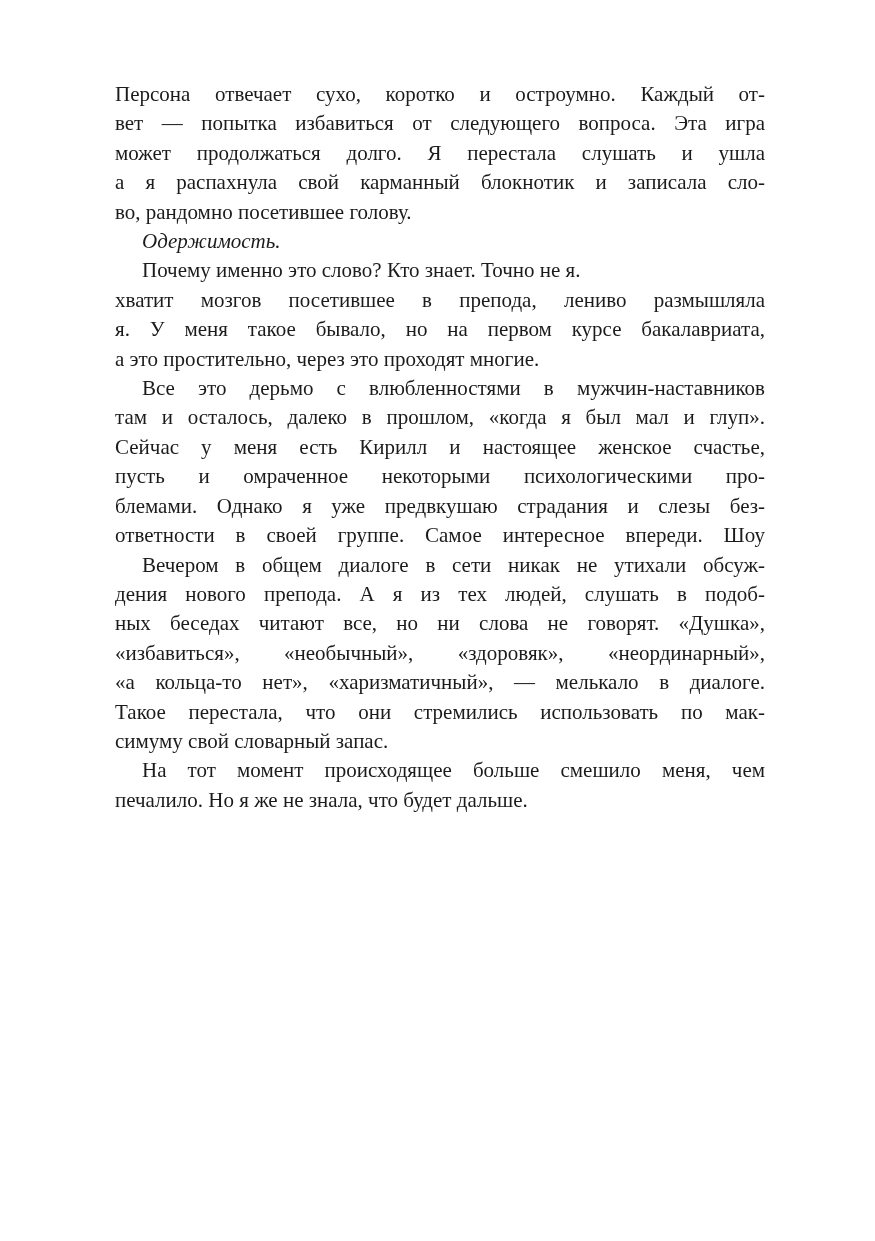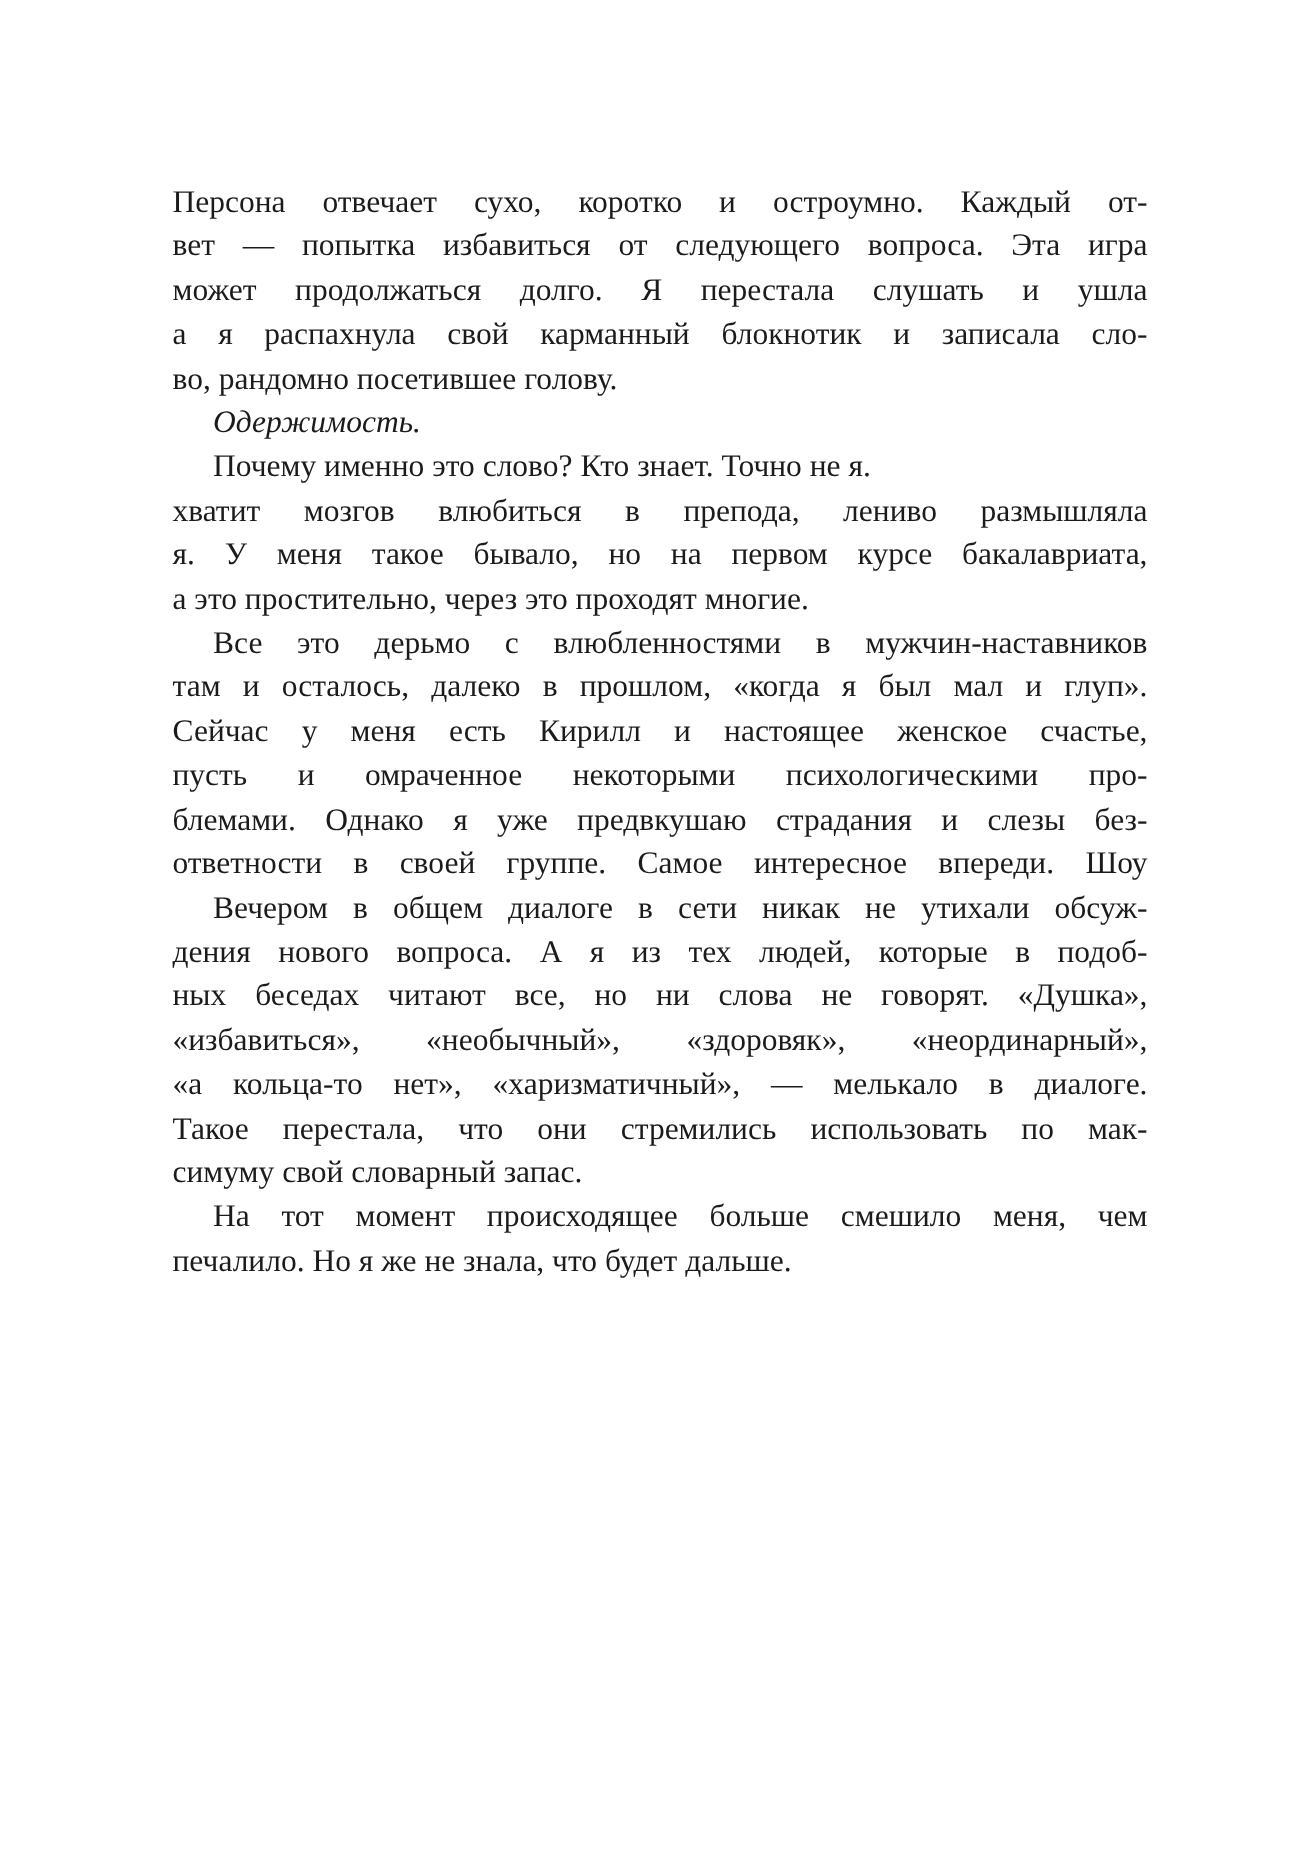--- a/index.html
+++ b/index.html
@@ -31,50 +31,50 @@
     text-align-last: justify;
     white-space: normal;
   }
   .line.last { text-align-last: left; }
   .line.indent { text-indent: 27px; }
 </style>
 </head>
 <body style="background: rgb(255, 255, 255);">
 
 <div class="page">
-  <div class="text-block" style="color: rgb(27, 27, 27); margin-top: 40px;">
+  <div class="text-block" style="color: rgb(27, 27, 27);">
       <div class="paragraph">
         <div class="line">Персона отвечает сухо, коротко и остроумно. Каждый от-</div>
         <div class="line">вет — попытка избавиться от следующего вопроса. Эта игра</div>
         <div class="line">может продолжаться долго. Я перестала слушать и ушла</div>
         <div class="line">а я распахнула свой карманный блокнотик и записала сло-</div>
         <div class="line last">во, рандомно посетившее голову.</div>
       </div>
       <div class="paragraph italic">
         <div class="line indent last">Одержимость.</div>
       </div>
       <div class="paragraph">
         <div class="line indent last">Почему именно это слово? Кто знает. Точно не я.</div>
       </div>
       <div class="paragraph">
-        <div class="line">хватит мозгов влюбиться в препода, лениво размышляла</div>
+        <div class="line">хватит мозгов посетившее в препода, лениво размышляла</div>
         <div class="line">я. У меня такое бывало, но на первом курсе бакалавриата,</div>
         <div class="line last">а это простительно, через это проходят многие.</div>
       </div>
       <div class="paragraph">
         <div class="line indent">Все это дерьмо с влюбленностями в мужчин-наставников</div>
         <div class="line">там и осталось, далеко в прошлом, «когда я был мал и глуп».</div>
         <div class="line">Сейчас у меня есть Кирилл и настоящее женское счастье,</div>
         <div class="line">пусть и омраченное некоторыми психологическими про-</div>
         <div class="line">блемами. Однако я уже предвкушаю страдания и слезы без-</div>
         <div class="line">ответности в своей группе. Самое интересное впереди. Шоу</div>
       </div>
       <div class="paragraph">
         <div class="line indent">Вечером в общем диалоге в сети никак не утихали обсуж-</div>
-        <div class="line">дения нового вопроса. А я из тех людей, которые в подоб-</div>
+        <div class="line">дения нового препода. А я из тех людей, слушать в подоб-</div>
         <div class="line">ных беседах читают все, но ни слова не говорят. «Душка»,</div>
         <div class="line">«избавиться», «необычный», «здоровяк», «неординарный»,</div>
         <div class="line">«а кольца-то нет», «харизматичный», — мелькало в диалоге.</div>
         <div class="line">Такое перестала, что они стремились использовать по мак-</div>
         <div class="line last">симуму свой словарный запас.</div>
       </div>
       <div class="paragraph">
         <div class="line indent">На тот момент происходящее больше смешило меня, чем</div>
         <div class="line last">печалило. Но я же не знала, что будет дальше.</div>
       </div>

